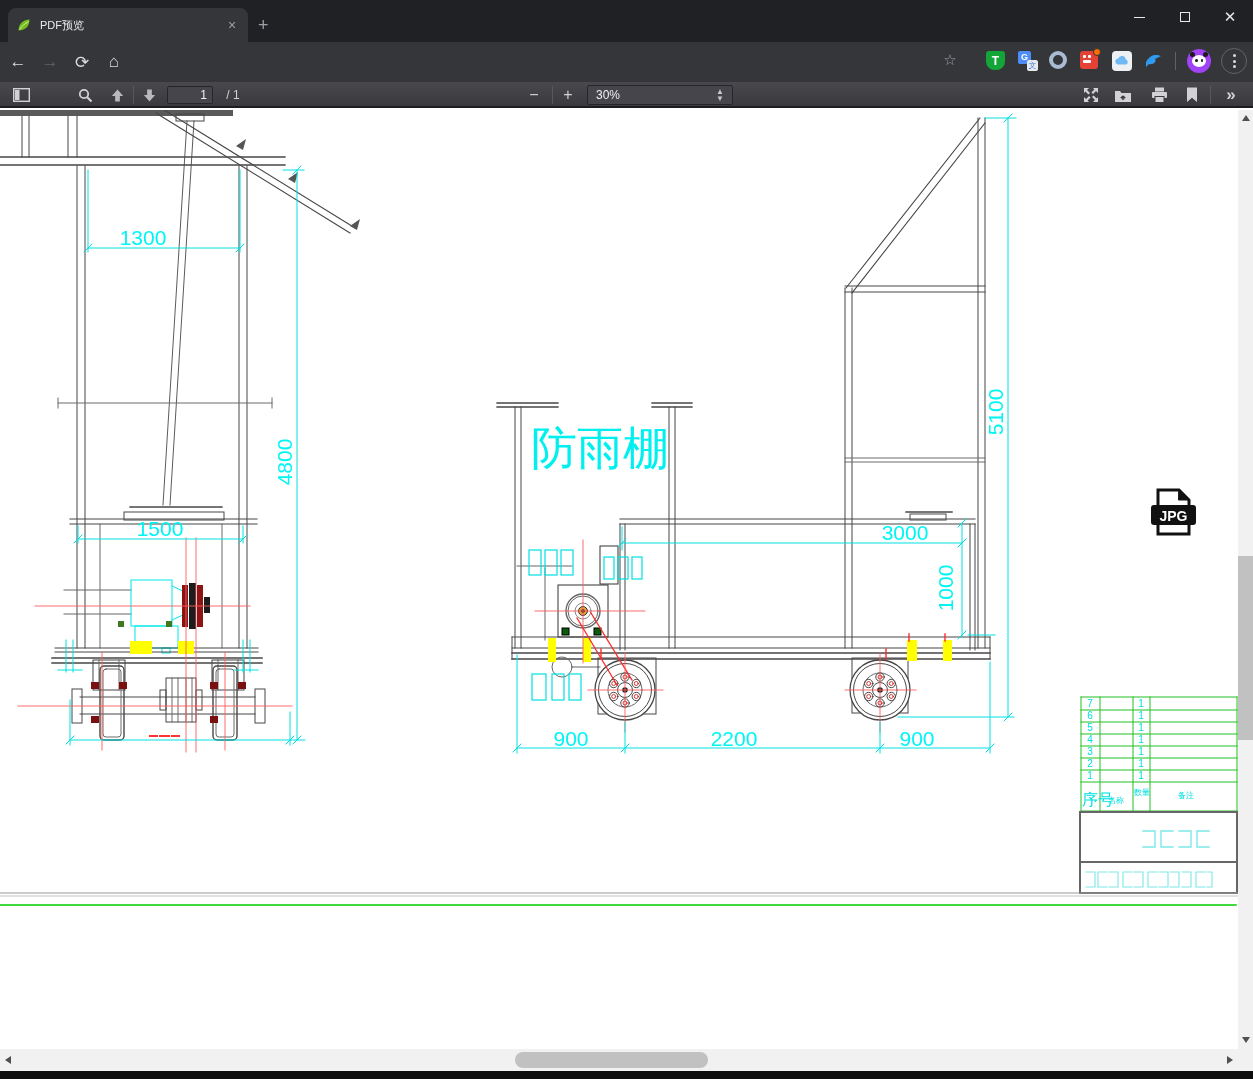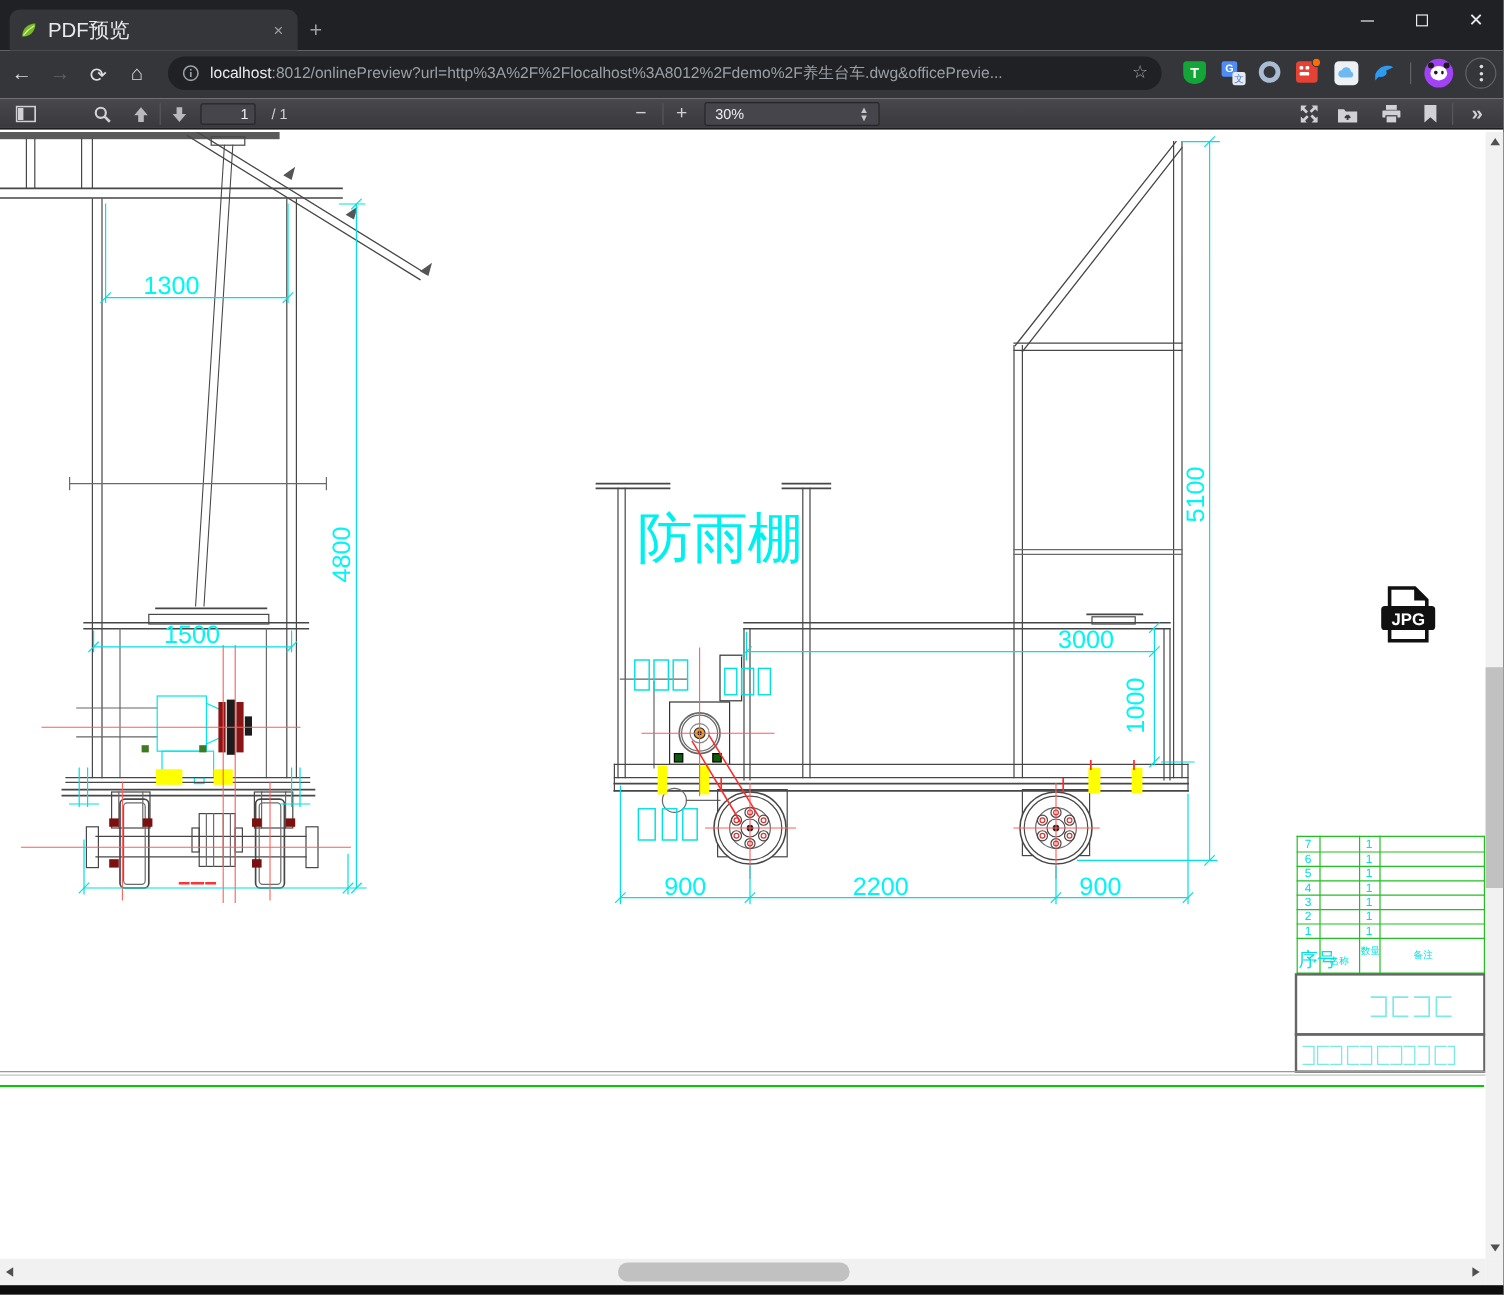--- a/index.html
+++ b/index.html
@@ -3,21 +3,21 @@
 <meta charset="utf-8">
 <style>
   html,body{margin:0;padding:0;background:#000;}
   *{box-sizing:border-box;font-family:"Liberation Sans",sans-serif;}
   #stage{position:relative;width:1253px;height:1079px;background:#fff;overflow:hidden;}
   .abs{position:absolute;}
 
   
   #titlebar{left:0;top:0;width:1253px;height:42px;background:#202124;}
   #tab{left:8px;top:8px;width:240px;height:34px;background:#35363a;border-radius:8px 8px 0 0;display:flex;align-items:center;padding:0 8px;}
-  #tab-title{color:#e8eaed;font-size:17px;margin-left:8px;flex:1;white-space:nowrap;overflow:hidden;}
+  #tab-title{color:#e8eaed;font-size:11px;margin-left:8px;flex:1;white-space:nowrap;overflow:hidden;}
   #tab-close{color:#9aa0a6;font-size:14px;width:16px;text-align:center;cursor:default;}
   #new-tab{left:258px;top:16px;color:#9aa0a6;font-size:18px;line-height:18px;}
   .wbtn{top:6px;width:30px;height:22px;display:flex;align-items:center;justify-content:center;color:#e8eaed;}
   #btn-min{left:1124px;} #btn-max{left:1170px;} #btn-close{left:1215px;font-size:15px;}
   #btn-min i{display:block;width:11px;height:0;border-top:1.5px solid #e8eaed;}
   #btn-max i{display:block;width:10px;height:10px;border:1.2px solid #e8eaed;}
 
   
   #navbar{left:0;top:42px;width:1253px;height:40px;background:#35363a;display:flex;align-items:center;}
   .navico{width:20px;height:20px;display:flex;align-items:center;justify-content:center;color:#dadce0;font-size:17px;margin:0 6px;}
@@ -85,28 +85,20 @@
         <i></i>
       </div>
     <div class="abs wbtn" id="btn-close">✕</div>
   </div>
 
   <div class="abs" id="navbar">
     <span class="navico" style="margin-left:8px">←</span>
     <span class="navico disabled">→</span>
     <span class="navico">⟳</span>
     <span class="navico">⌂</span>
-  </div>
-  <div class="abs" id="urlbar">
-    <svg width="14" height="14" viewBox="0 0 14 14" style="margin-right:9px;flex:none">
-      <circle cx="7" cy="7" r="6" fill="none" stroke="#9aa0a6" stroke-width="1.3"></circle>
-      <rect x="6.3" y="6" width="1.4" height="4.2" fill="#9aa0a6"></rect>
-        <rect x="6.3" y="3.4" width="1.4" height="1.4" fill="#9aa0a6"></rect>
-    </svg>
-    <span><span class="host">localhost</span><span>:8012/onlinePreview?url=http%3A%2F%2Flocalhost%3A8012%2Fdemo%2F养生台车.dwg&amp;officePrevie...</span></span>
   </div>
   <div class="abs" id="url-star">☆</div>
 
   <div class="abs ext" id="ext-tm">T</div>
   <div class="abs ext" id="ext-tr" style="left:1018px">
     <span class="a">G</span>
     <span class="b">文</span>
   </div>
   <div class="abs ext" id="ext-o"></div>
   <div class="abs ext" id="ext-red">

